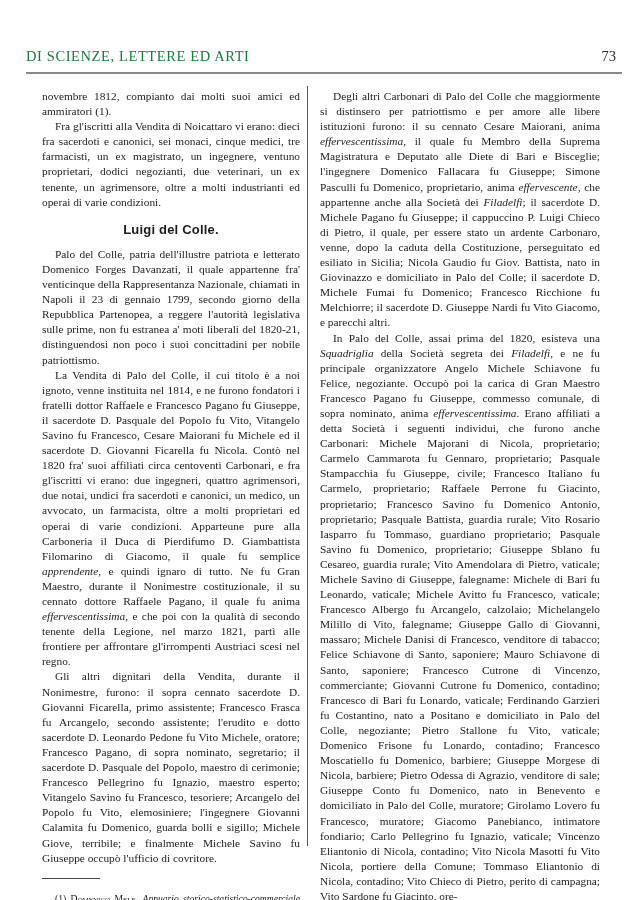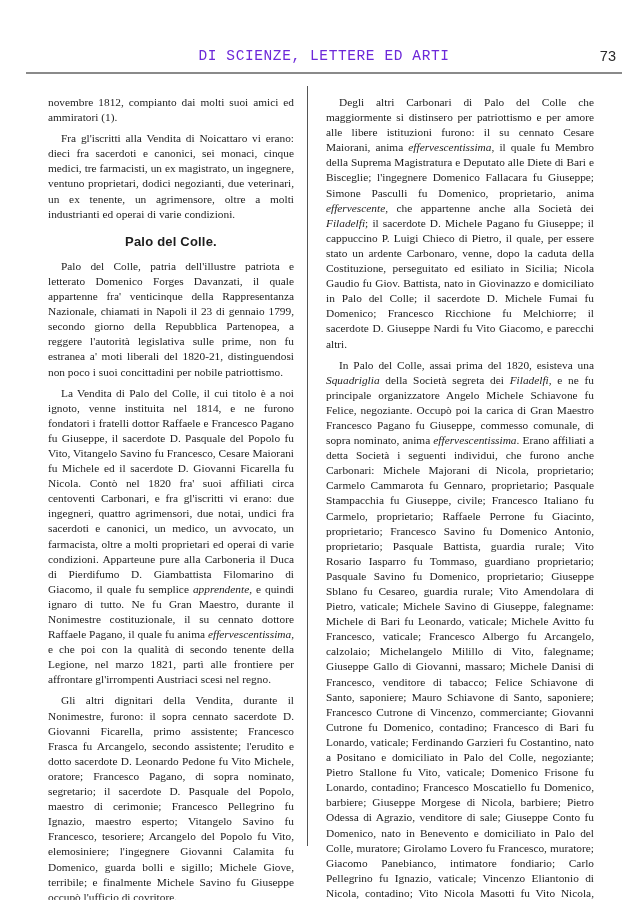--- a/index.html
+++ b/index.html
@@ -1,29 +1,29 @@
 <!DOCTYPE html>
 <html><head>
 <meta charset="utf-8">
 <style>
   html, body { margin: 0; padding: 0; background: #ffffff; }
   body { width: 644px; height: 900px; position: relative; overflow: hidden;
          font-family: "DejaVu Serif", "Liberation Serif", serif; color: #1c1c1c; }
   .header { position: absolute; top: 48px; left: 26px; width: 596px; height: 20px; }
-  .running-title { position: absolute; left: 0; right: 0; text-align: center; top: 0;
-         font-family: Liberation Mono, monospace; font-size: 14.5px; letter-spacing: 0.6px; color: #6d28d9; }
-  .page-number { position: absolute; right: 6px; top: 0; font-family: Liberation Sans, sans-serif; font-size: 14.5px; color: #2a2a2a; }
+  .running-title { position: absolute; left: 0; right: 0; text-align: left; top: 0;
+         font-family: Liberation Serif, serif; font-size: 14.5px; letter-spacing: 0.6px; color: #15803d; }
+  .page-number { position: absolute; right: 6px; top: 0; font-family: Liberation Serif, serif; font-size: 14.5px; color: #2a2a2a; }
   .header-rule { position: absolute; top: 72px; left: 26px; width: 596px; height: 0;
          border-top: 2px solid #8a8a8a; }
   .column-divider { position: absolute; left: 307px; top: 86px; height: 760px; width: 0; border-left: 1px solid #555; }
   .col { position: absolute; top: 89px; font-family: "Liberation Serif", serif; font-size: 11.35px;
          line-height: 15.1px; text-align: justify; hyphens: none; }
   .col-left { left: 42px; width: 258px; }
   .col-right { left: 320px; width: 280px; }
-  .col p { margin: 6px; text-indent: 13px; }
+  .col p { margin: 0; text-indent: 13px; }
   .col p.noindent { text-indent: 0; }
   .col em { }
   .section-heading { text-align: center; font-family: "Liberation Sans", sans-serif; font-weight: bold;
          font-size: 13px; margin: 12px 0 10px 0; letter-spacing: 0.2px; }
   .footnote-rule { width: 58px; border-top: 1px solid #444; margin: 12px 0 14px 0; }
   .footnote { font-size: 9.6px; line-height: 12.6px; text-indent: 13px; text-align: justify; }
   .footnote em { font-style: italic; }
   .smallcaps { font-variant: small-caps; }
 </style>
 </head>
@@ -32,21 +32,21 @@
 <div class="header">
   <div class="running-title">DI SCIENZE, LETTERE ED ARTI</div>
   <div class="page-number">73</div>
 </div>
 <div class="header-rule"></div>
 <div class="column-divider"></div>
 
 <div class="col col-left">
   <p class="noindent">novembre 1812, compianto dai molti suoi amici ed ammiratori (1).</p>
   <p>Fra gl'iscritti alla Vendita di Noicattaro vi erano: dieci fra sacerdoti e canonici, sei monaci, cinque medici, tre farmacisti, un ex magistrato, un ingegnere, ventuno proprietari, dodici negozianti, due veterinari, un ex tenente, un agrimensore, oltre a molti industrianti ed operai di varie condizioni.</p>
-  <div class="section-heading">Palo del Colle.</div>
+  <div class="section-heading">Luigi del Colle.</div>
   <p>Palo del Colle, patria dell'illustre patriota e letterato Domenico Forges Davanzati, il quale appartenne fra' venticinque della Rappresentanza Nazionale, chiamati in Napoli il 23 di gennaio 1799, secondo giorno della Repubblica Partenopea, a reggere l'autorità legislativa sulle prime, non fu estranea a' moti liberali del 1820-21, distinguendosi non poco i suoi concittadini per nobile patriottismo.</p>
   <p><span>La Vendita di Palo del Colle, il cui titolo è a noi ignoto, venne instituita nel 1814, e ne furono fondatori i fratelli dottor Raffaele e Francesco Pagano fu Giuseppe, il sacerdote D. Pasquale del Popolo fu Vito, Vitangelo Savino fu Francesco, Cesare Maiorani fu Michele ed il sacerdote D. Giovanni Ficarella fu Nicola. Contò nel 1820 fra' suoi affiliati circa centoventi Carbonari, e fra gl'iscritti vi erano: due ingegneri, quattro agrimensori, due notai, undici fra sacerdoti e canonici, un medico, un avvocato, un farmacista, oltre a molti proprietari ed operai di varie condizioni. Apparteune pure alla Carboneria il Duca di Pierdifumo D. Giambattista Filomarino di Giacomo, il quale fu semplice </span><em>apprendente</em><span>, e quindi ignaro di tutto. Ne fu Gran Maestro, durante il Nonimestre costituzionale, il su cennato dottore Raffaele Pagano, il quale fu anima </span><em>effervescentissima</em><span>, e che poi con la qualità di secondo tenente della Legione, nel marzo 1821, partì alle frontiere per affrontare gl'irrompenti Austriaci scesi nel regno.</span></p>
   <p>Gli altri dignitari della Vendita, durante il Nonimestre, furono: il sopra cennato sacerdote D. Giovanni Ficarella, primo assistente; Francesco Frasca fu Arcangelo, secondo assistente; l'erudito e dotto sacerdote D. Leonardo Pedone fu Vito Michele, oratore; Francesco Pagano, di sopra nominato, segretario; il sacerdote D. Pasquale del Popolo, maestro di cerimonie; Francesco Pellegrino fu Ignazio, maestro esperto; Vitangelo Savino fu Francesco, tesoriere; Arcangelo del Popolo fu Vito, elemosiniere; l'ingegnere Giovanni Calamita fu Domenico, guarda bolli e sigillo; Michele Giove, terribile; e finalmente Michele Savino fu Giuseppe occupò l'ufficio di covritore.</p>
   <div class="footnote-rule"></div>
   <div class="footnote"><span>(1)</span> <span class="smallcaps">Domenico Mele</span>, <em>Annuario storico-statistico-commerciale di Bari e Provincia</em>, </div>
 </div>
 
 <div class="col col-right">
   <p><span>Degli altri Carbonari di Palo del Colle che maggiormente si distinsero per patriottismo e per amore alle libere istituzioni furono: il su cennato Cesare Maiorani, anima </span><em>effervescentissima</em><span>, il quale fu Membro della Suprema Magistratura e Deputato alle Diete di Bari e Bisceglie; l'ingegnere Domenico Fallacara fu Giuseppe; Simone Pasculli fu Domenico, proprietario, anima </span><em>effervescente</em><span>, che appartenne anche alla Società dei </span><em>Filadelfi</em><span>; il sacerdote D. Michele Pagano fu Giuseppe; il cappuccino P. Luigi Chieco di Pietro, il quale, per essere stato un ardente Carbonaro, venne, dopo la caduta della Costituzione, perseguitato ed esiliato in Sicilia; Nicola Gaudio fu Giov. Battista, nato in Giovinazzo e domiciliato in Palo del Colle; il sacerdote D. Michele Fumai fu Domenico; Francesco Ricchione fu Melchiorre; il sacerdote D. Giuseppe Nardi fu Vito Giacomo, e parecchi altri.</span></p>
   <p><span>In Palo del Colle, assai prima del 1820, esisteva una </span><em>Squadriglia</em><span> della Società segreta dei </span><em>Filadelfi</em><span>, e ne fu principale organizzatore Angelo Michele Schiavone fu Felice, negoziante. Occupò poi la carica di Gran Maestro Francesco Pagano fu Giuseppe, commesso comunale, di sopra nominato, anima </span><em>effervescentissima</em><span>. Erano affiliati a detta Società i seguenti individui, che furono anche Carbonari: Michele Majorani di Nicola, proprietario; Carmelo Cammarota fu Gennaro, proprietario; Pasquale Stampacchia fu Giuseppe, civile; Francesco Italiano fu Carmelo, proprietario; Raffaele Perrone fu Giacinto, proprietario; Francesco Savino fu Domenico Antonio, proprietario; Pasquale Battista, guardia rurale; Vito Rosario Iasparro fu Tommaso, guardiano proprietario; Pasquale Savino fu Domenico, proprietario; Giuseppe Sblano fu Cesareo, guardia rurale; Vito Amendolara di Pietro, vaticale; Michele Savino di Giuseppe, falegname: Michele di Bari fu Leonardo, vaticale; Michele Avitto fu Francesco, vaticale; Francesco Albergo fu Arcangelo, calzolaio; Michelangelo Milillo di Vito, falegname; Giuseppe Gallo di Giovanni, massaro; Michele Danisi di Francesco, venditore di tabacco; Felice Schiavone di Santo, saponiere; Mauro Schiavone di Santo, saponiere; Francesco Cutrone di Vincenzo, commerciante; Giovanni Cutrone fu Domenico, contadino; Francesco di Bari fu Lonardo, vaticale; Ferdinando Garzieri fu Costantino, nato a Positano e domiciliato in Palo del Colle, negoziante; Pietro Stallone fu Vito, vaticale; Domenico Frisone fu Lonardo, contadino; Francesco Moscatiello fu Domenico, barbiere; Giuseppe Morgese di Nicola, barbiere; Pietro Odessa di Agrazio, venditore di sale; Giuseppe Conto fu Domenico, nato in Benevento e domiciliato in Palo del Colle, muratore; Girolamo Lovero fu Francesco, muratore; Giacomo Panebianco, intimatore fondiario; Carlo Pellegrino fu Ignazio, vaticale; Vincenzo Eliantonio di Nicola, contadino; Vito Nicola Masotti fu Vito Nicola, portiere della Comune; Tommaso Eliantonio di Nicola, contadino; Vito Chieco di Pietro, perito di campagna; Vito Sardone fu Giacinto, ore-</span></p>

